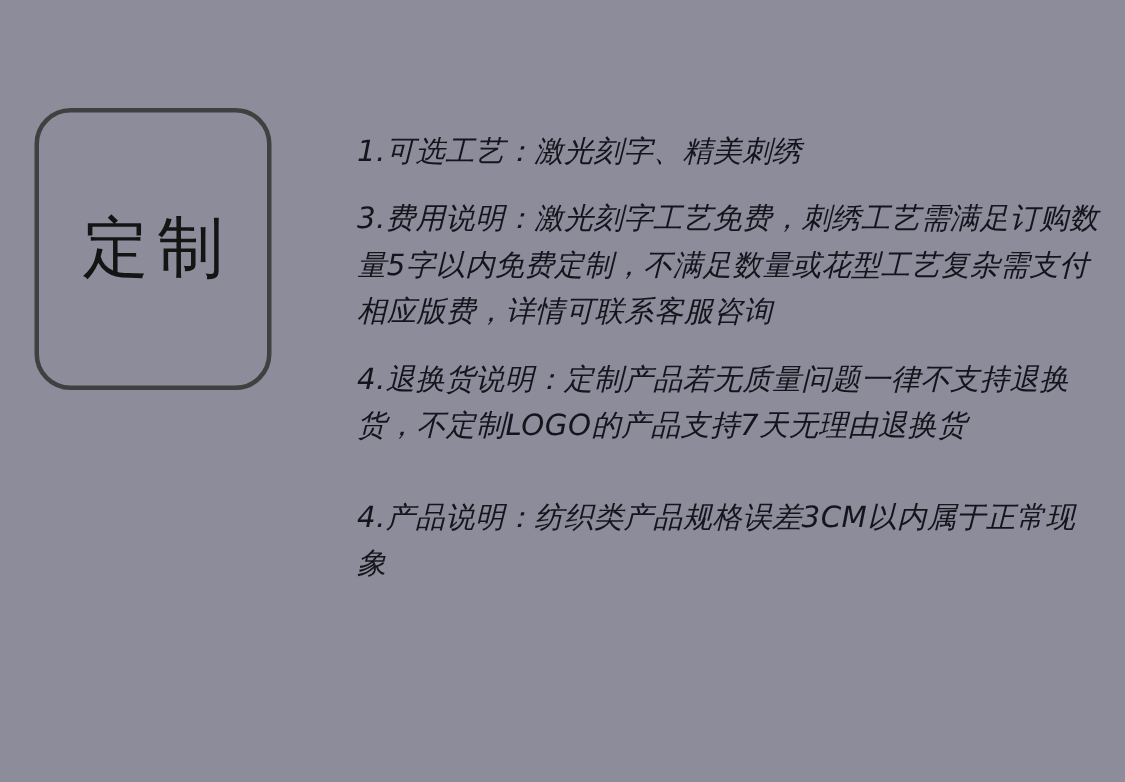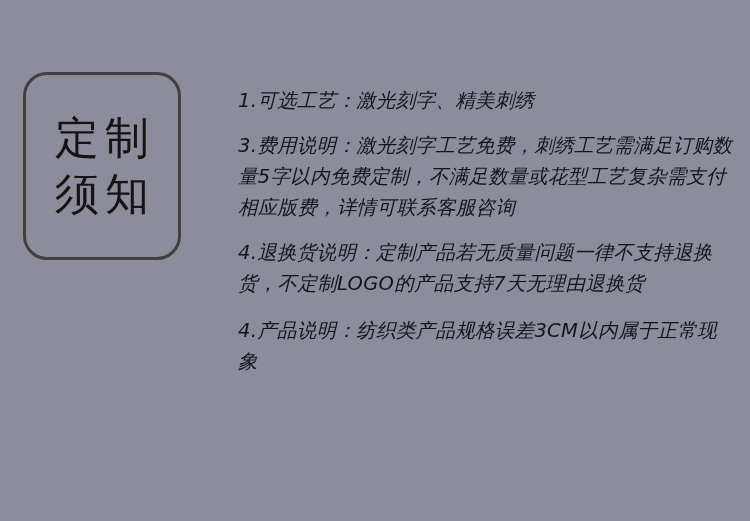--- a/index.html
+++ b/index.html
@@ -58,30 +58,29 @@
     text-align: left;
     word-break: break-all;
     font-style: italic;
   }
   .note:last-child {
     margin-bottom: 0;
   }
   .note-1 { margin-bottom: 14px; }
   .note-2 { margin-bottom: 14px; }
   .note-3 { margin-bottom: 14px; }
-  .note-4 { margin-bottom: 16px; }
+  .note-4 { margin-bottom: 30px; }
 </style>
 </head>
 <body>
 
 <div class="page">
 
   <div class="badge">
     <div class="badge-line">定制</div>
-    <div class="badge-line">须知</div>
   </div>
 
   <div class="notes">
     <div class="note note-1">1.可选工艺：激光刻字、精美刺绣</div>
     <div class="note note-3">3.费用说明：激光刻字工艺免费，刺绣工艺需满足订购数量5字以内免费定制，不满足数量或花型工艺复杂需支付相应版费，详情可联系客服咨询</div>
     <div class="note note-4">4.退换货说明：定制产品若无质量问题一律不支持退换货，不定制LOGO的产品支持7天无理由退换货</div>
     <div class="note note-5">4.产品说明：纺织类产品规格误差3CM以内属于正常现象</div>
   </div>
 
 </div>

